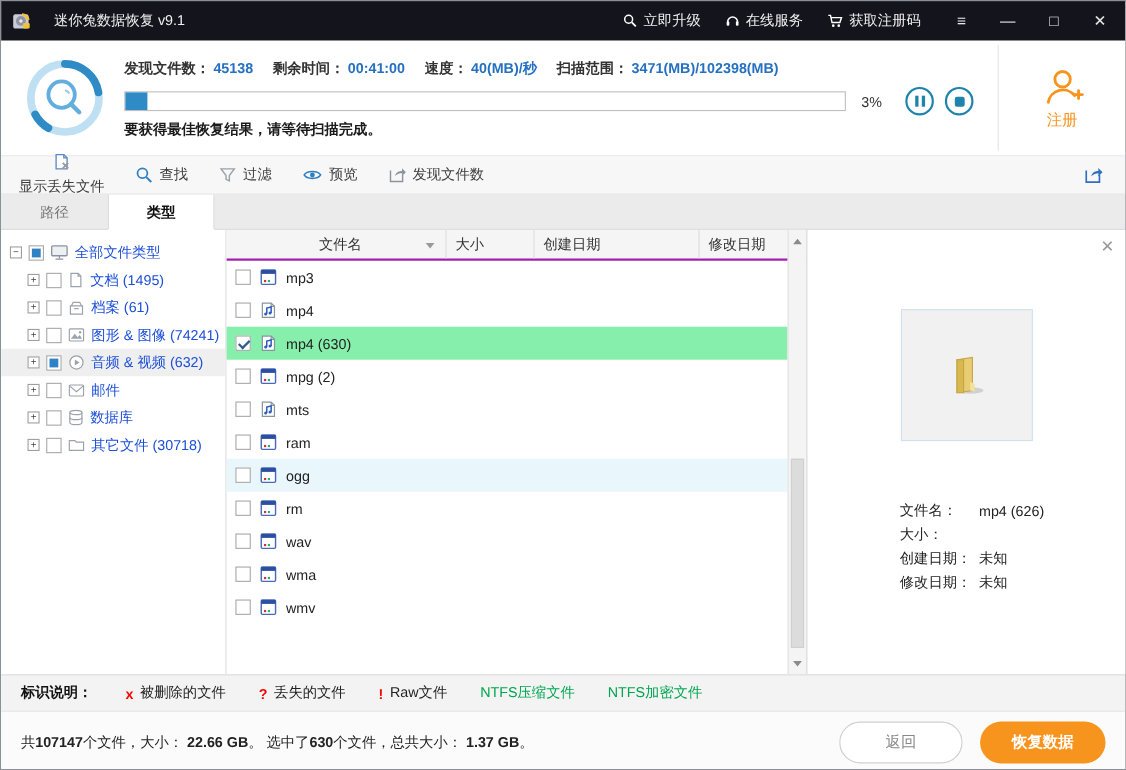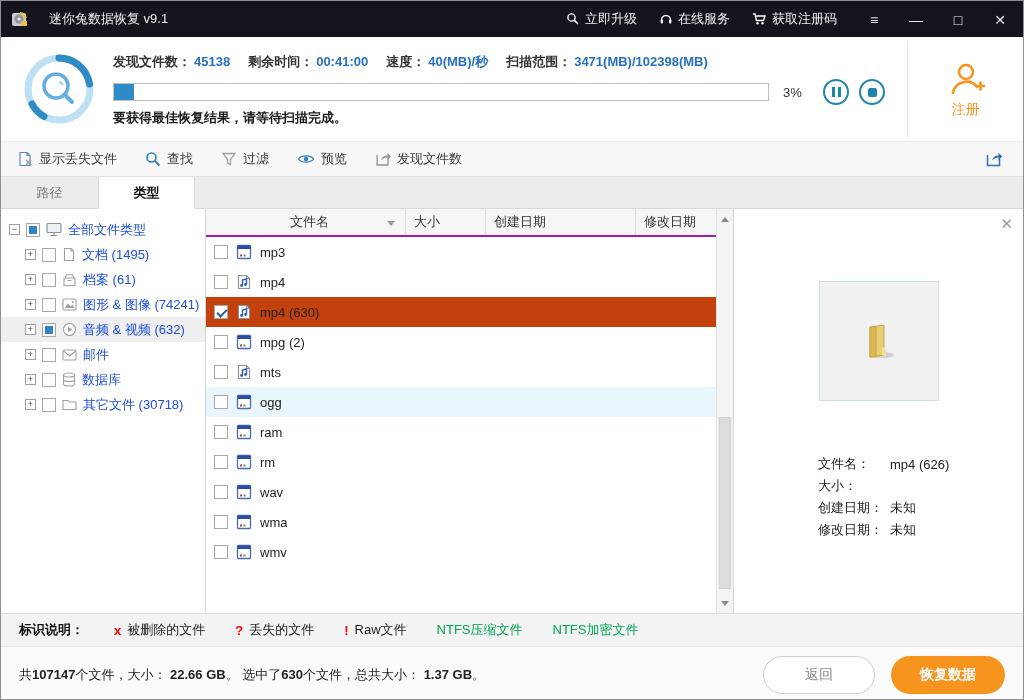--- a/index.html
+++ b/index.html
@@ -4,21 +4,21 @@
 <style>
   * { box-sizing: border-box; margin: 0; padding: 0; }
   html,body { width:1024px; height:700px; }
   body { font-family:"Liberation Sans","DejaVu Sans",sans-serif; font-size:13px; color:#222; }
   .window { position:relative; width:1024px; height:700px; background:#fff; border:1px solid #8a9096; overflow:hidden; }
 
   
   .titlebar { position:absolute; top:0; left:0; right:0; height:36px; background:#14141c; display:flex; align-items:center; color:#fff; }
   .app-icon { margin-left:10px; width:18px; height:18px; }
   .app-title { margin-left:20px; font-size:13px; color:#f0f0f0; }
-  .tb-right { margin-left:auto; display:flex; align-items:flex-end; padding-right:12px; }
+  .tb-right { margin-left:auto; display:flex; align-items:center; padding-right:12px; }
   .tb-link { display:flex; align-items:center; gap:5px; margin-left:22px; cursor:pointer; color:#f0f0f0; }
   .win-btn { margin-left:20px; width:22px; text-align:center; font-size:14px; color:#e8e8e8; cursor:pointer; }
   .menu-btn { margin-left:26px; }
 
   
   .header { position:absolute; top:36px; left:0; right:0; height:104px; background:#fff; }
   .scan-spinner { position:absolute; left:18px; top:12px; }
   .stats { position:absolute; left:112px; top:16px; display:flex; }
   .stat { margin-right:18px; font-weight:bold; color:#333; white-space:nowrap; }
   .stat-value { color:#2570c0; margin-left:3px; }
@@ -30,21 +30,21 @@
   .pause-bars { display:flex; gap:3px; }
   .pause-bars i { display:block; width:3px; height:10px; background:#1e84ac; }
   .stop-square { width:9px; height:9px; border-radius:2px; background:#1e84ac; }
   .hint { position:absolute; left:112px; top:72px; font-weight:bold; color:#1b1b1b; }
   .register { position:absolute; right:0; top:4px; width:116px; height:96px; border-left:1px solid #e3e3e3; display:flex; flex-direction:column; align-items:center; justify-content:center; cursor:pointer; }
   .register-label { color:#f7941e; font-size:14px; margin-top:2px; }
 
   
   .toolbar { position:absolute; top:140px; left:0; right:0; height:36px; background:#f7f7f7; border-top:1px solid #ececec; border-bottom:1px solid #e2e2e2; display:flex; align-items:center; color:#3c3c3c; }
   .tool-item { display:flex; align-items:center; gap:6px; margin-left:28px; cursor:pointer; }
-  .tool-item:first-child { margin-left:16px; }
+  .tool-item:first-child { margin-left:16px;flex-direction:column; }
   .tool-export-right { margin-left:auto; margin-right:20px; cursor:pointer; display:flex; }
 
   
   .tabrow { position:absolute; top:176px; left:0; right:0; height:32px; background:#ebebeb; border-bottom:1px solid #d8d8d8; display:flex; }
   .tab { width:97px; height:32px; line-height:32px; text-align:center; color:#777; cursor:pointer; }
   .tab.active { background:#fff; color:#111; font-weight:bold; border-left:1px solid #d8d8d8; border-right:1px solid #d8d8d8; border-bottom:1px solid #fff; }
 
   
   .main { position:absolute; top:208px; left:0; right:0; height:404px; }
 
@@ -63,21 +63,21 @@
   .filelist { position:absolute; left:205px; top:0; width:527px; height:404px; background:#fff; }
   .fl-header { display:flex; height:28px; background:#f5f5f5; border-bottom:2px solid #a21caf; color:#333; }
   .fl-hcell { border-right:1px solid #dcdcdc; display:flex; align-items:center; padding-left:8px; cursor:pointer; }
   .fl-hcell.name { width:200px; justify-content:center; position:relative; }
   .fl-hcell.size { width:80px; }
   .fl-hcell.created { width:150px; }
   .fl-hcell.modified { width:80px; border-right:none; }
   .sort-arrow { position:absolute; right:10px; top:12px; width:0; height:0; border-left:4px solid transparent; border-right:4px solid transparent; border-top:5px solid #9a9a9a; }
   .fl-body { position:absolute; top:28px; left:0; width:510px; }
   .fl-row { display:flex; align-items:center; height:30px; padding-left:8px; cursor:pointer; }
-  .fl-row.selected { background:#c2410c; }
+  .fl-row.selected { background:#86efac; }
   .fl-row.tint { background:#e9f7fd; }
   .fl-row .cb { margin-left:0; }
   .fl-icon { margin-left:8px; display:flex; flex:none; }
   .fl-name { margin-left:8px; color:#222; }
 
   .fl-scrollbar { position:absolute; right:0; top:0; width:17px; height:404px; background:#f4f4f4; border-left:1px solid #e2e2e2; }
   .sb-arrow { position:absolute; left:0; width:16px; height:16px; display:flex; align-items:center; justify-content:center; cursor:pointer; }
   .sb-arrow.up { top:2px; }
   .sb-arrow.down { bottom:2px; }
   .tri-up { width:0; height:0; border-left:4px solid transparent; border-right:4px solid transparent; border-bottom:5px solid #8a8a8a; }
@@ -411,43 +411,43 @@
               <svg width="16" height="16" viewBox="0 0 16 16">
                 <path d="M2.5 1.5 H10.5 L13.5 4.5 V14.5 H2.5 Z" fill="#fff" stroke="#8a94a0" stroke-width="1.1"></path>
                 <path d="M10.5 1.5 V4.5 H13.5" fill="none" stroke="#8a94a0" stroke-width="1.1"></path>
                 <path d="M6.5 11.5 V6 L10.5 5 V10.5" fill="none" stroke="#2f5fba" stroke-width="1.4"></path>
                 <circle cx="5.5" cy="11.5" r="1.4" fill="#2f5fba"></circle>
                 <circle cx="9.5" cy="10.5" r="1.4" fill="#2f5fba"></circle>
               </svg>
             </span>
           <span class="fl-name">mts</span>
         </div>
+        <div class="fl-row">
+          <span class="cb"></span>
+          <span class="fl-icon">
+              <svg width="16" height="16" viewBox="0 0 16 16">
+                <rect x="1.5" y="1.5" width="13" height="13" rx="1" fill="#fff" stroke="#4a69b8" stroke-width="1.3"></rect>
+                <rect x="1.5" y="1.5" width="13" height="3.5" fill="#2b4ea0"></rect>
+                <rect x="4" y="10.5" width="2" height="2" fill="#c33"></rect>
+                <rect x="7.5" y="10.5" width="2" height="2" fill="#3a7"></rect>
+              </svg>
+            </span>
+          <span class="fl-name">ram</span>
+        </div>
         <div class="fl-row tint">
           <span class="cb"></span>
           <span class="fl-icon">
               <svg width="16" height="16" viewBox="0 0 16 16">
                 <rect x="1.5" y="1.5" width="13" height="13" rx="1" fill="#fff" stroke="#4a69b8" stroke-width="1.3"></rect>
                 <rect x="1.5" y="1.5" width="13" height="3.5" fill="#2b4ea0"></rect>
                 <rect x="4" y="10.5" width="2" height="2" fill="#c33"></rect>
                 <rect x="7.5" y="10.5" width="2" height="2" fill="#3a7"></rect>
               </svg>
             </span>
           <span class="fl-name">ogg</span>
-        </div>
-        <div class="fl-row">
-          <span class="cb"></span>
-          <span class="fl-icon">
-              <svg width="16" height="16" viewBox="0 0 16 16">
-                <rect x="1.5" y="1.5" width="13" height="13" rx="1" fill="#fff" stroke="#4a69b8" stroke-width="1.3"></rect>
-                <rect x="1.5" y="1.5" width="13" height="3.5" fill="#2b4ea0"></rect>
-                <rect x="4" y="10.5" width="2" height="2" fill="#c33"></rect>
-                <rect x="7.5" y="10.5" width="2" height="2" fill="#3a7"></rect>
-              </svg>
-            </span>
-          <span class="fl-name">ram</span>
         </div>
         <div class="fl-row">
           <span class="cb"></span>
           <span class="fl-icon">
               <svg width="16" height="16" viewBox="0 0 16 16">
                 <rect x="1.5" y="1.5" width="13" height="13" rx="1" fill="#fff" stroke="#4a69b8" stroke-width="1.3"></rect>
                 <rect x="1.5" y="1.5" width="13" height="3.5" fill="#2b4ea0"></rect>
                 <rect x="4" y="10.5" width="2" height="2" fill="#c33"></rect>
                 <rect x="7.5" y="10.5" width="2" height="2" fill="#3a7"></rect>
               </svg>

